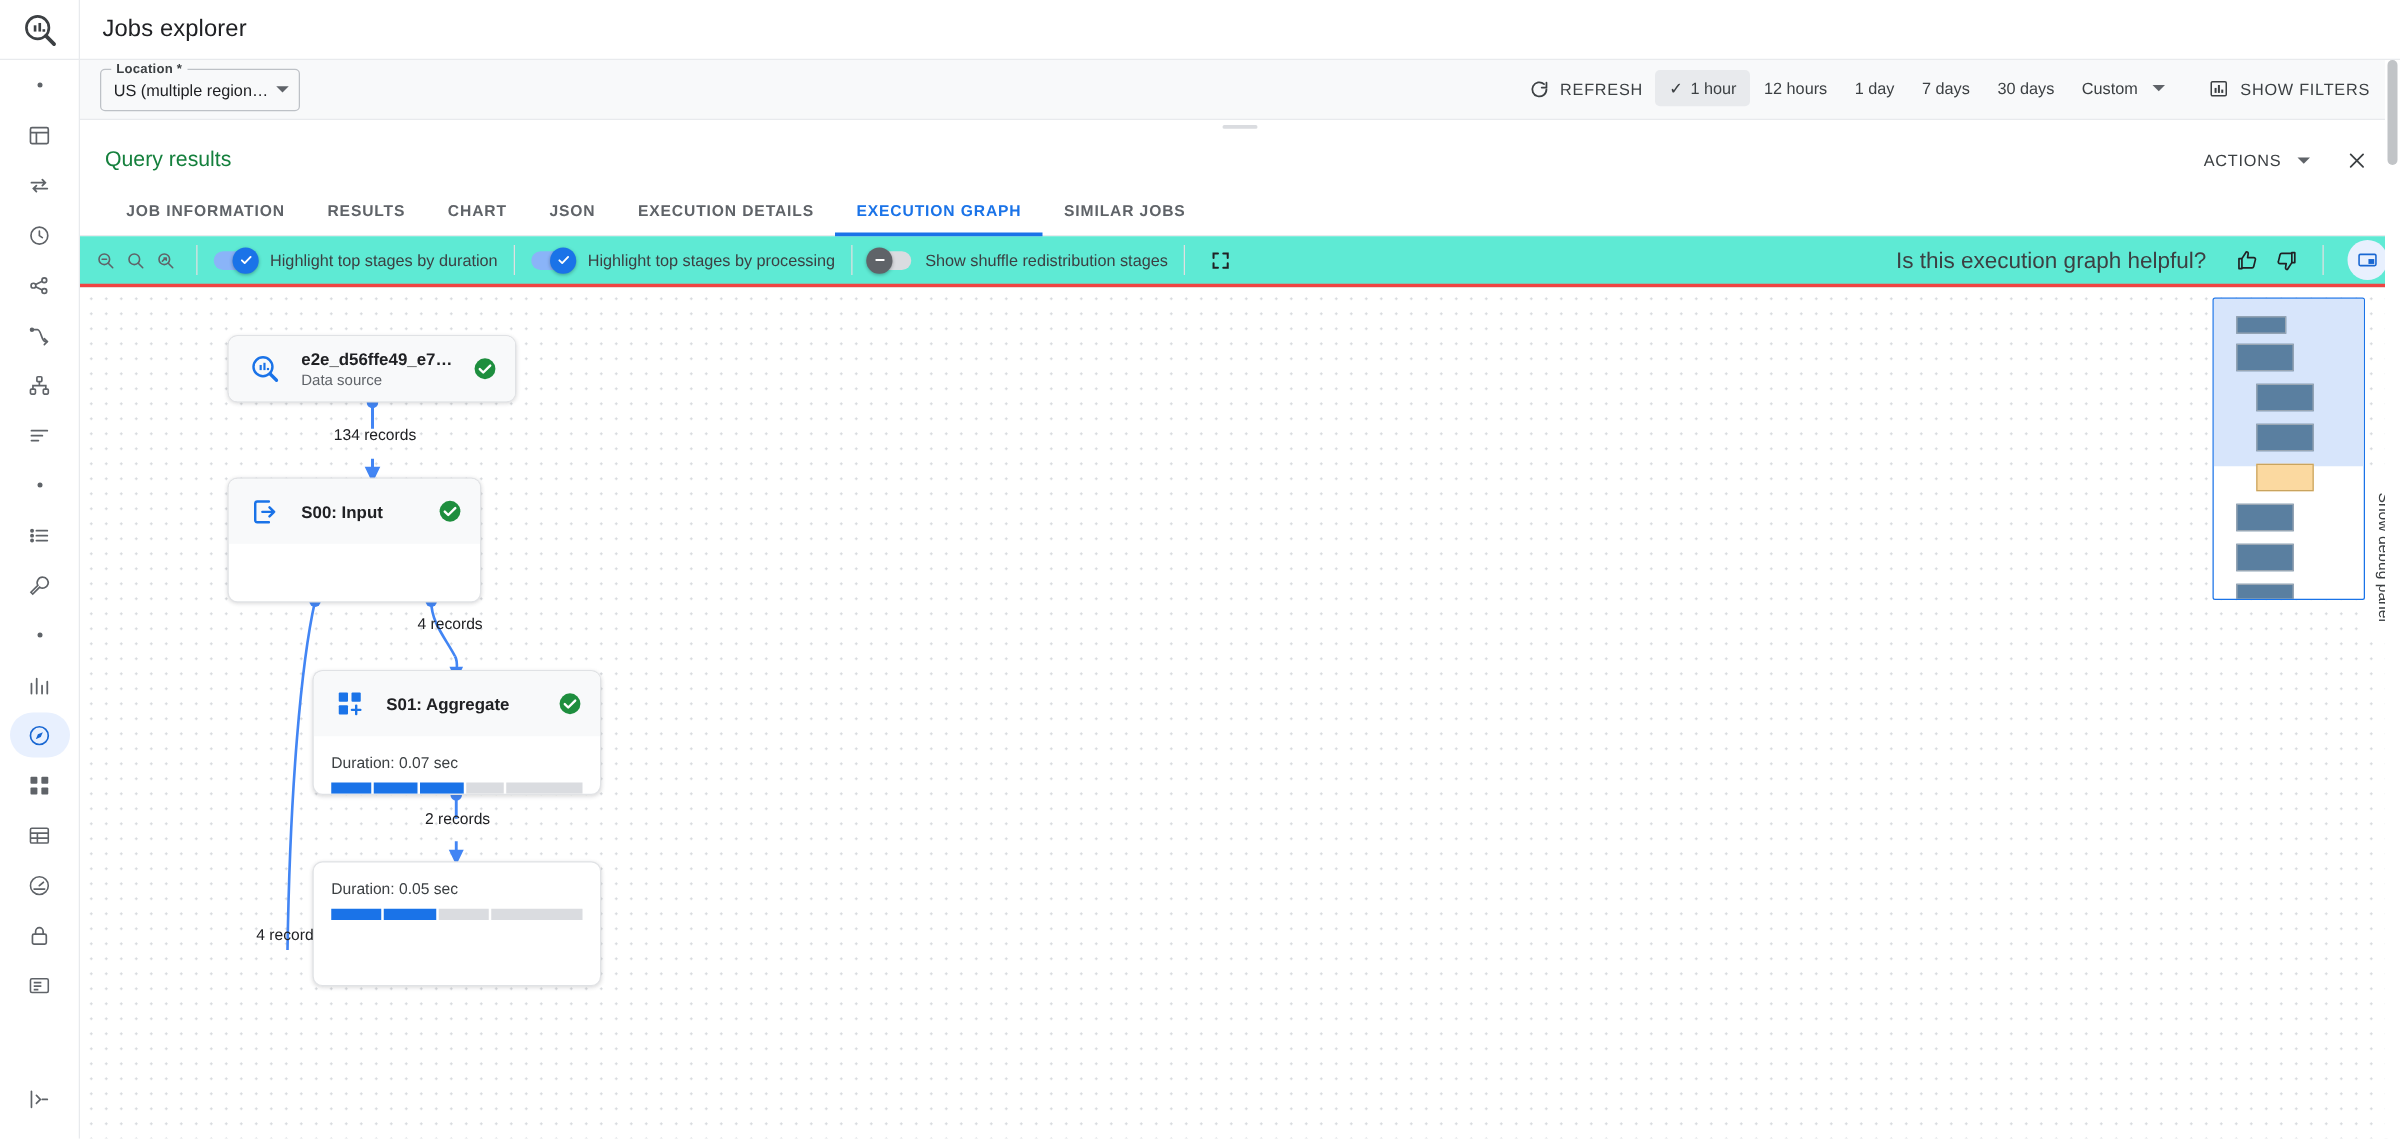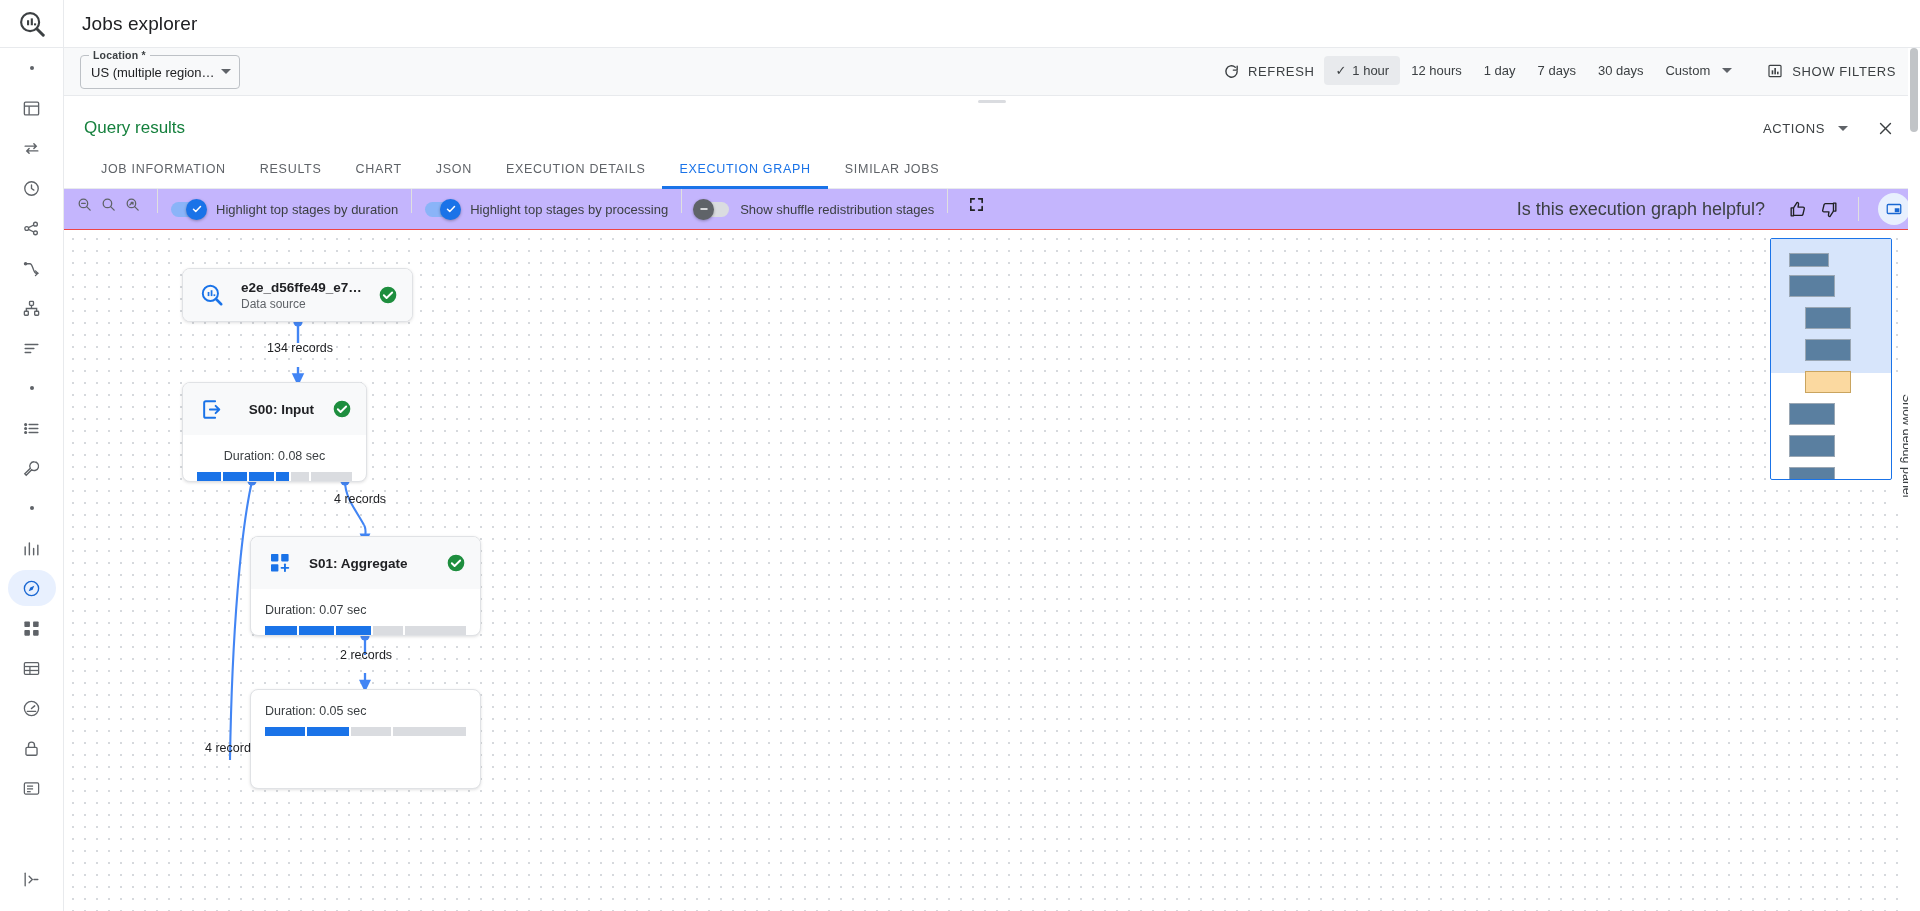--- a/index.html
+++ b/index.html
@@ -133,34 +133,34 @@
 
   
   #tabs {
     height: 39px; flex: 0 0 39px;
     display: flex; align-items: stretch;
     border-bottom: 1px solid #e8eaed;
     padding-left: 20px; background: #fff;
   }
   .tab {
     display: flex; align-items: center; padding: 0 17px;
-    font-size: 12.5px; font-weight: 400; letter-spacing: .7px;
+    font-size: 12.5px; font-weight: 700; letter-spacing: .7px;
     color: #5f6368; cursor: pointer; position: relative; white-space: nowrap;
   }
   .tab.active { color: #1a73e8; }
   .tab.active::after {
     content: ""; position: absolute; left: 0; right: 0; bottom: -1px; height: 3px; background: #1a73e8;
   }
 
   
   #graph-toolbar {
     height: 41px; flex: 0 0 41px;
-    display: flex; 
-    border-bottom: 1px solid #ef4444;
-    background: #c4b5fd; padding-left: 8px;
+    display: flex; align-items: center;
+    border-bottom: 3px solid #ef4444;
+    background: #5eead4; padding-left: 8px;
   }
   .zoom-btn {
     width: 24px; height: 30px; display: flex; align-items: center; justify-content: center;
     color: #5f6368; cursor: pointer;
   }
   .tb-div { width: 1px; height: 24px; background: #e0e0e0; margin: 0 13px; flex: 0 0 1px; }
   .toggle-group { display: flex; align-items: center; gap: 11px; cursor: pointer; }
   .switch {
     width: 34px; height: 15px; border-radius: 8px; position: relative; flex: 0 0 34px;
   }
@@ -632,47 +632,36 @@
           <div class="status-ok">
             <svg width="20" height="20" viewBox="0 0 24 24">
                 <circle cx="12" cy="12" r="10" fill="#1e8e3e"></circle>
                 <path d="M7 12.3l3.3 3.3L17 9" fill="none" stroke="#fff" stroke-width="2.3" stroke-linecap="round" stroke-linejoin="round"></path>
               </svg>
           </div>
         </div>
       </div>
       <div class="edge-label" style="left:203px; top:111px;">134 records</div>
 
-      <div class="node stage" style="left:118px; top:152px; width:185px; height:100px;text-align:center;">
+      <div class="node stage" style="left:118px; top:152px; width:203px; height:100px;">
         <div class="node-head">
           <div class="node-icon">
             <svg width="25" height="25" viewBox="0 0 24 24" fill="none" stroke="#1a73e8" stroke-width="1.9" stroke-linecap="round" stroke-linejoin="round">
               <path d="M14.5 4H5.6A1.6 1.6 0 004 5.6v12.8A1.6 1.6 0 005.6 20h8.9"></path>
               <path d="M9.5 12h9M15 8.5l3.5 3.5L15 15.5"></path>
             </svg>
           </div>
           <div class="node-titles">
             <div class="node-title">S00: Input</div>
           </div>
           <div class="status-ok">
             <svg width="20" height="20" viewBox="0 0 24 24">
                 <circle cx="12" cy="12" r="10" fill="#1e8e3e"></circle>
                 <path d="M7 12.3l3.3 3.3L17 9" fill="none" stroke="#fff" stroke-width="2.3" stroke-linecap="round" stroke-linejoin="round"></path>
               </svg>
-          </div>
-        </div>
-        <div class="node-body">
-          <div class="dur-text">Duration: 0.08 sec</div>
-          <div class="dur-bar">
-            <div class="dur-seg seg-fill" style="flex:28"></div>
-            <div class="dur-seg seg-fill" style="flex:28"></div>
-            <div class="dur-seg seg-fill" style="flex:28"></div>
-            <div class="dur-seg seg-fill" style="flex:16"></div>
-            <div class="dur-seg seg-empty" style="flex:20"></div>
-            <div class="dur-seg seg-empty" style="flex:48"></div>
           </div>
         </div>
       </div>
       <div class="edge-label" style="left:270px; top:262px;">4 records</div>
 
       <div class="node stage" style="left:186px; top:306px; width:231px; height:100px;">
         <div class="node-head">
           <div class="node-icon">
             <svg width="24" height="24" viewBox="0 0 24 24" fill="#1a73e8">
               <rect x="3" y="3" width="7.4" height="7.4" rx=".8"></rect>

